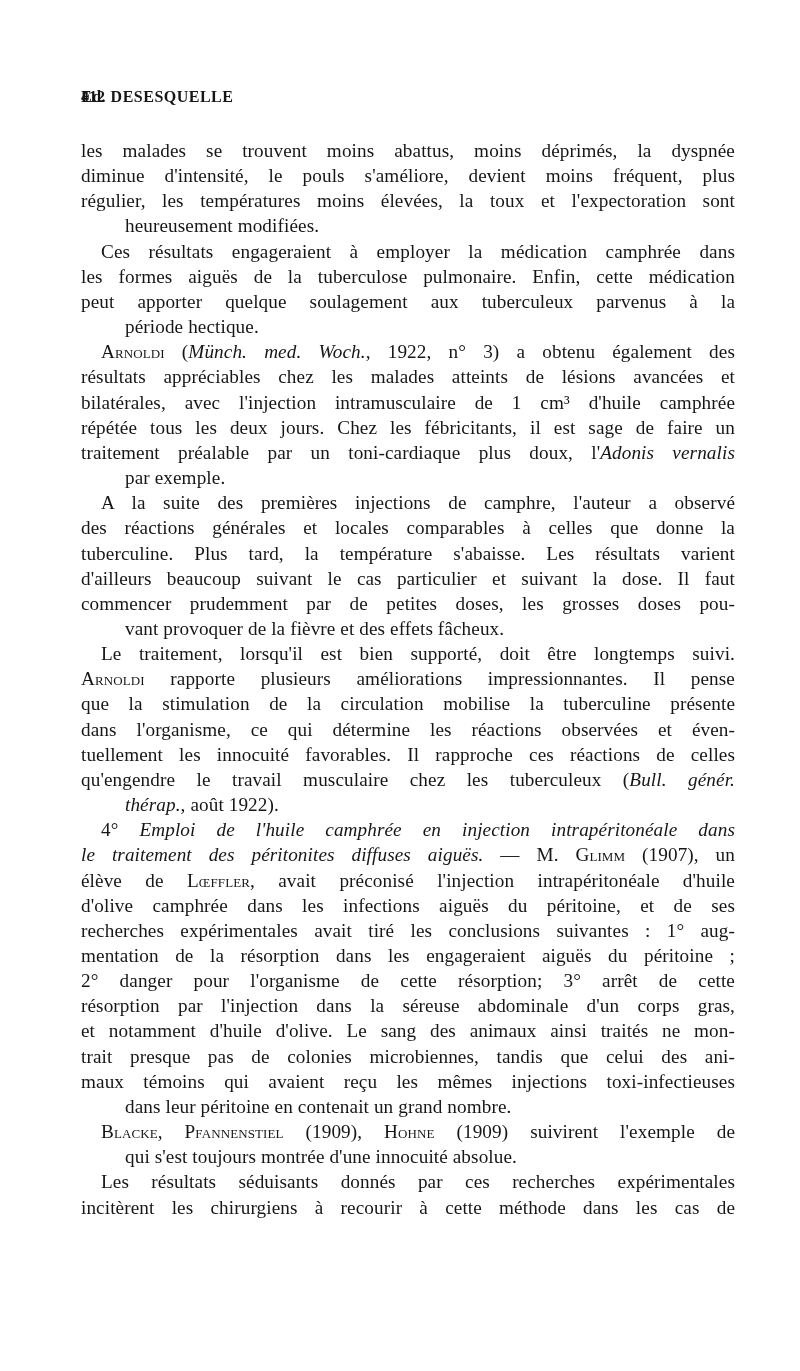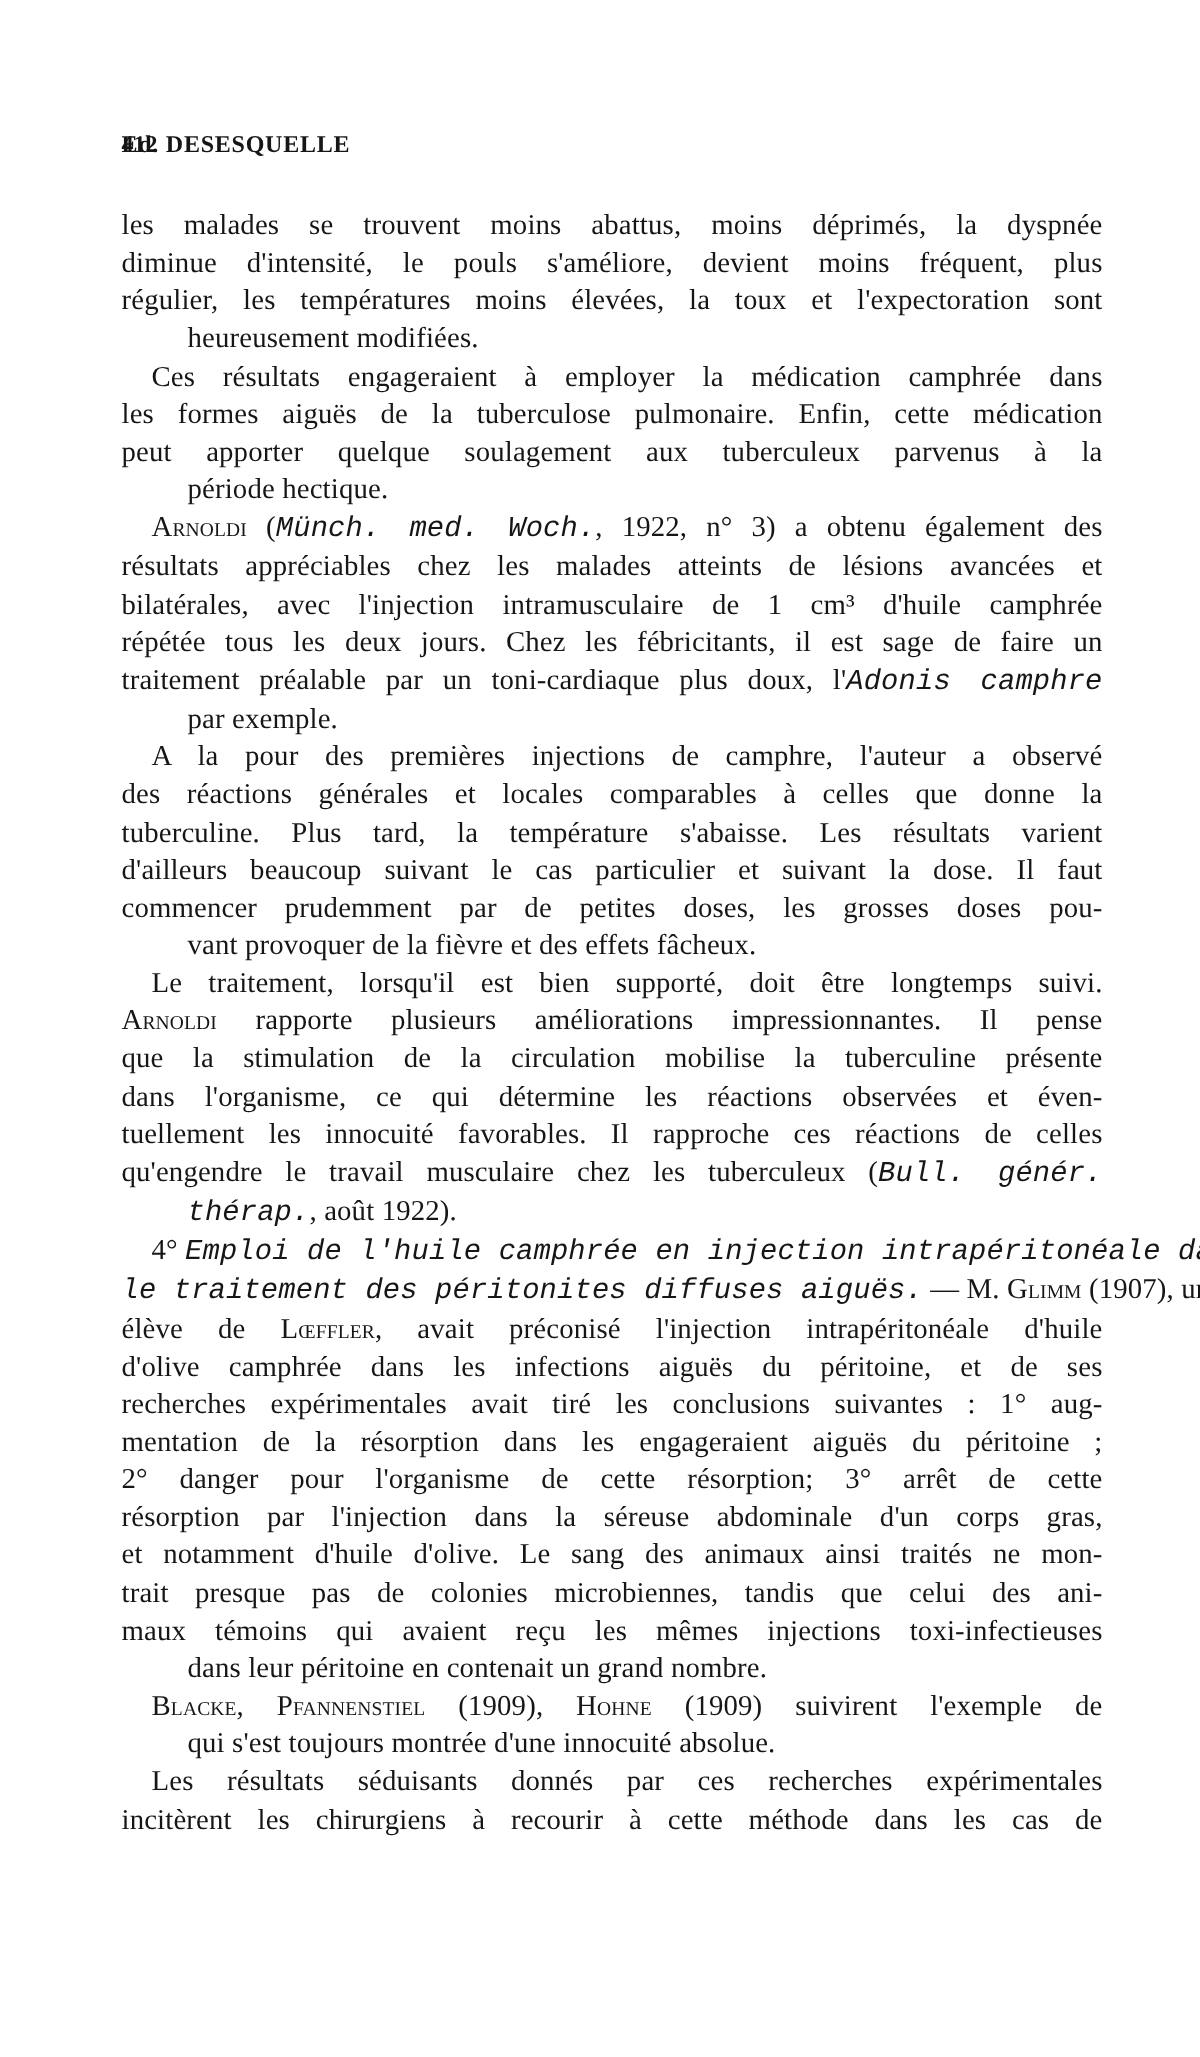--- a/index.html
+++ b/index.html
@@ -7,21 +7,21 @@
   .page { position:absolute; left:81px; top:0; width:654px; }
   .running-head { position:absolute; top:88px; left:0; width:654px; height:22px;
     font-family:"Liberation Serif", serif; }
   .page-num { position:absolute; left:0; top:0; font-size:16px; font-weight:bold; }
   .head-title { position:absolute; left:0; width:654px; top:0; text-align:left;
     font-size:16px; font-weight:bold; letter-spacing:0.5px; }
   .body { position:absolute; top:138px; left:0; width:654px;
     font-family:"Liberation Serif", serif; font-size:19.2px; line-height:25.15px;
     text-align:justify; letter-spacing:0.1px; }
   .sc { font-variant:small-caps; }
-  .it { font-style:italic;font-family:Liberation Mono, monospace; }
+  .it { font-style:italic; }
   .line { display:block; text-align:justify; text-align-last:justify; white-space:nowrap; }
   .line.last { text-align-last:left;margin-left:44px; }
   .line.ind { padding-left:20px; }
 </style>
 </head>
 <body>
 
 <div class="page">
 
   <div class="running-head">
@@ -43,26 +43,26 @@
       <span class="line">les formes aiguës de la tuberculose pulmonaire. Enfin, cette médication</span>
       <span class="line">peut apporter quelque soulagement aux tuberculeux parvenus à la</span>
       <span class="line last">période hectique.</span>
     </div>
 
     <div>
       <span class="line ind"><span class="sc">Arnoldi</span> (<span class="it">Münch. med. Woch.</span><span>, 1922, n° 3)</span> <span>a obtenu également des</span></span>
       <span class="line">résultats appréciables chez les malades atteints de lésions avancées et</span>
       <span class="line">bilatérales, avec l'injection intramusculaire de 1 cm³ d'huile camphrée</span>
       <span class="line">répétée tous les deux jours. Chez les fébricitants, il est sage de faire un</span>
-      <span class="line"><span>traitement préalable par un toni-cardiaque plus doux, l'</span><span class="it">Adonis camphre</span></span>
+      <span class="line"><span>traitement préalable par un toni-cardiaque plus doux, l'</span><span class="it">Adonis vernalis</span></span>
       <span class="line last">par exemple.</span>
     </div>
 
     <div>
-      <span class="line ind">A la pour des premières injections de camphre, l'auteur a observé</span>
+      <span class="line ind">A la suite des premières injections de camphre, l'auteur a observé</span>
       <span class="line">des réactions générales et locales comparables à celles que donne la</span>
       <span class="line">tuberculine. Plus tard, la température s'abaisse. Les résultats varient</span>
       <span class="line">d'ailleurs beaucoup suivant le cas particulier et suivant la dose. Il faut</span>
       <span class="line">commencer prudemment par de petites doses, les grosses doses pou-</span>
       <span class="line last">vant provoquer de la fièvre et des effets fâcheux.</span>
     </div>
 
     <div>
       <span class="line ind">Le traitement, lorsqu'il est bien supporté, doit être longtemps suivi.</span>
       <span class="line"><span class="sc">Arnoldi</span> <span>rapporte plusieurs améliorations impressionnantes. Il pense</span></span>

